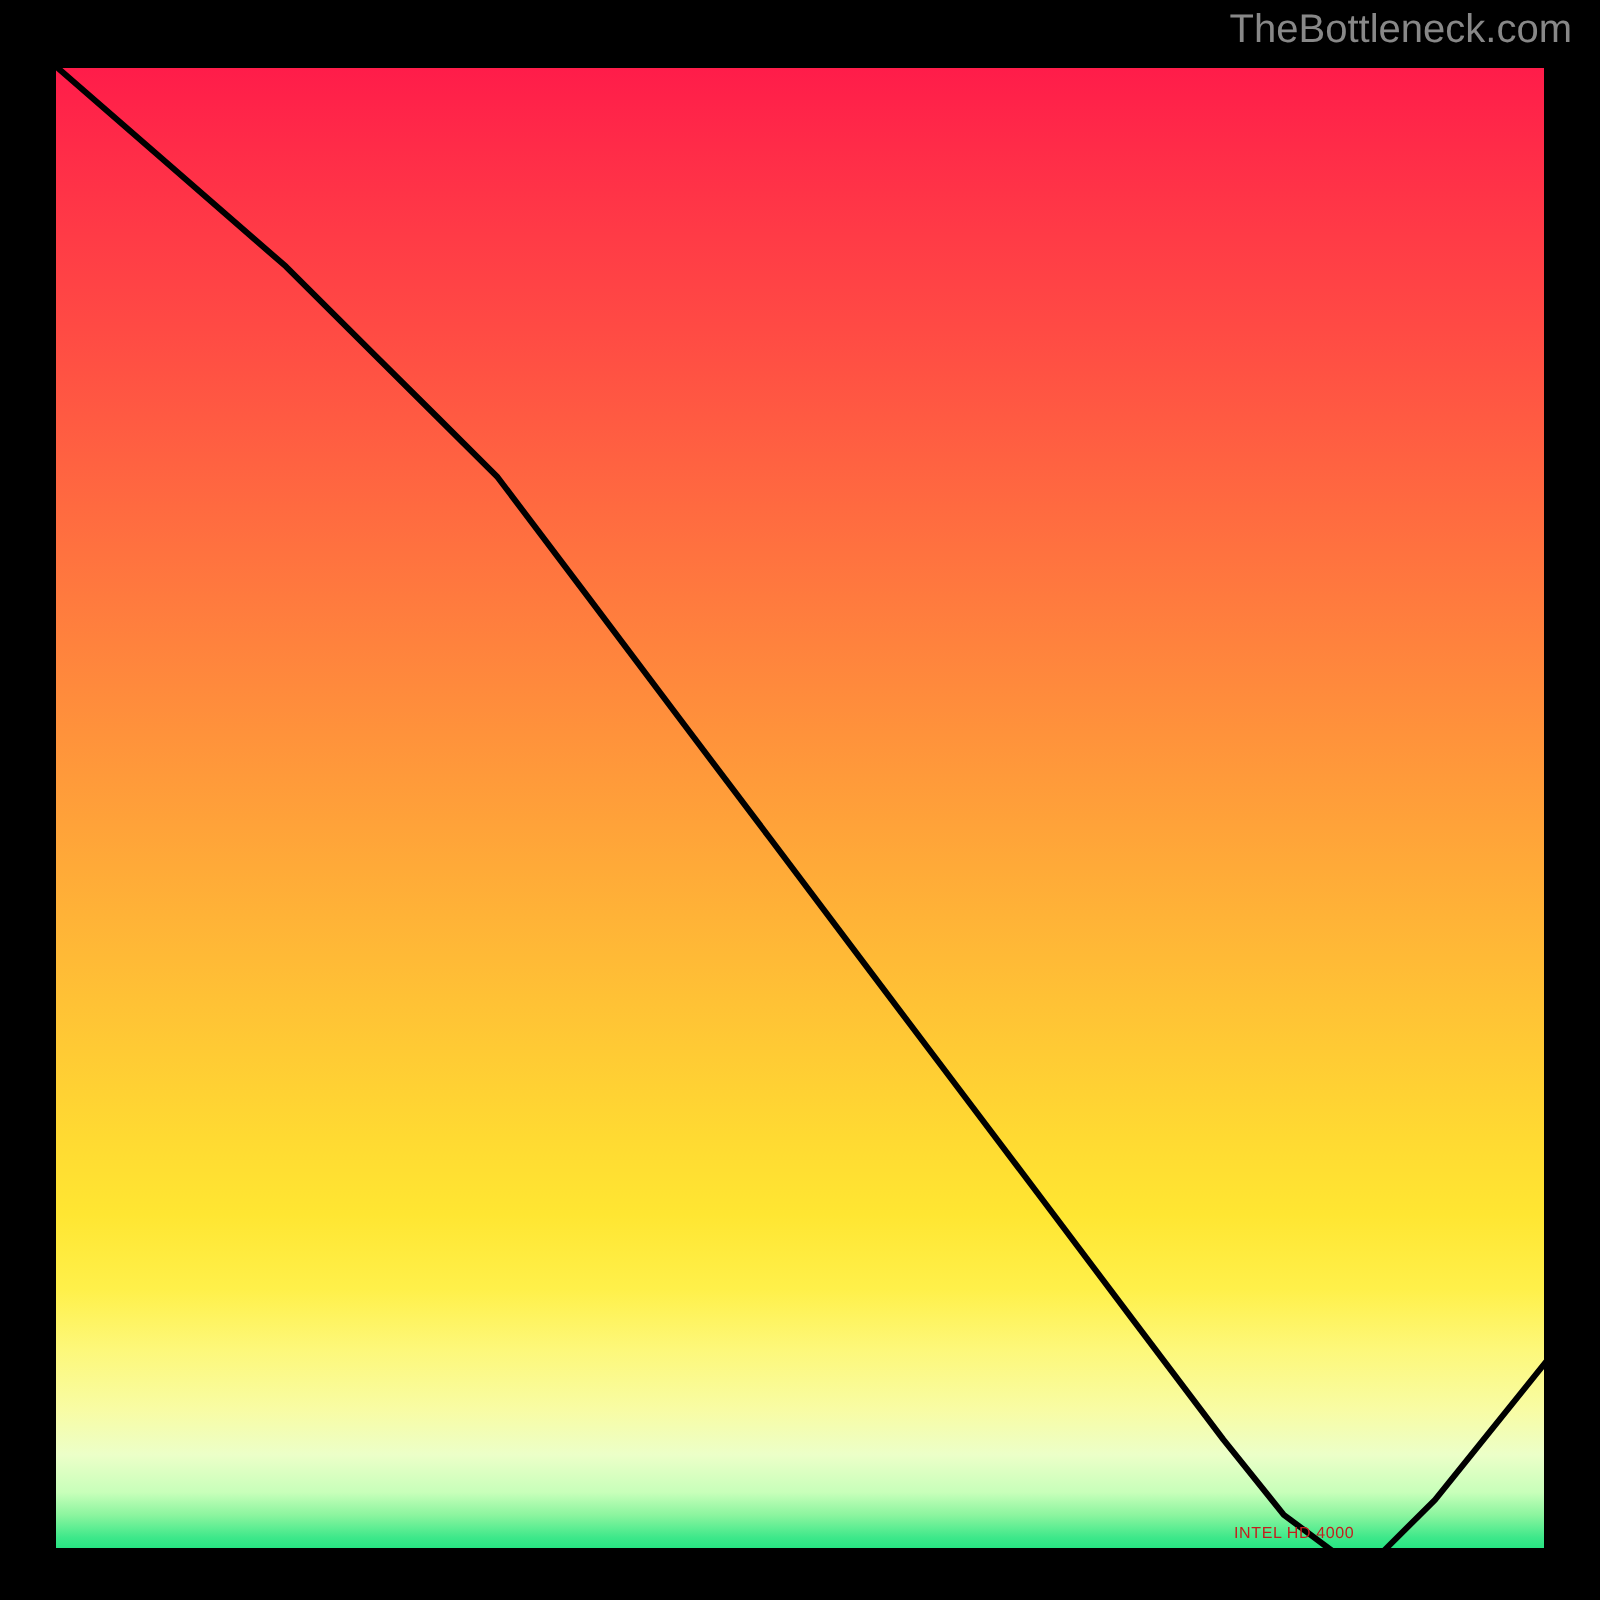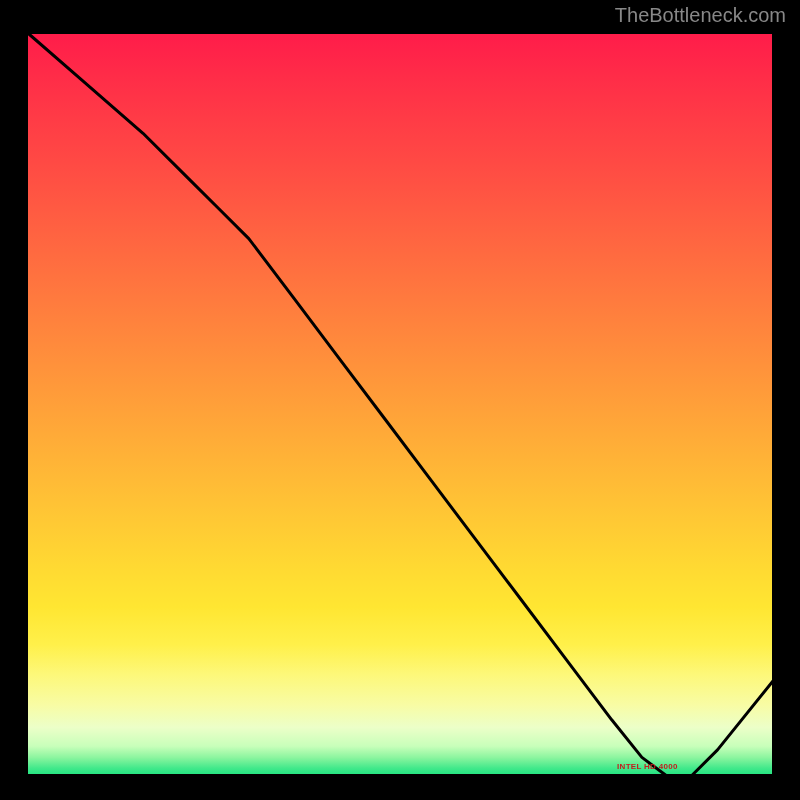--- a/index.html
+++ b/index.html
@@ -88,21 +88,21 @@
     fill: none;
     stroke: #000;
     stroke-width: 3;
     stroke-linejoin: round;
     stroke-linecap: round;
   }
   .tiny-label {
     position: absolute;
     color: #c41e1e;
     font-size: 8px;
-    font-weight: 700;
+    font-weight: 400;
     letter-spacing: 0.3px;
     white-space: nowrap;
     user-select: none;
   }
 </style>
 </head>
 <body>
 
 <div class="container">
   <div class="watermark">TheBottleneck.com</div>

